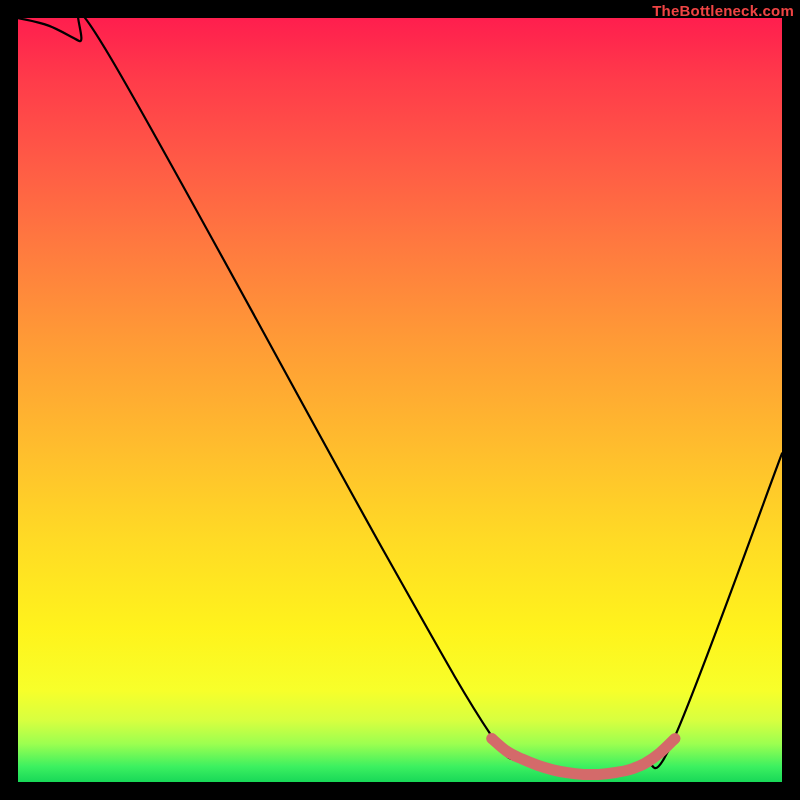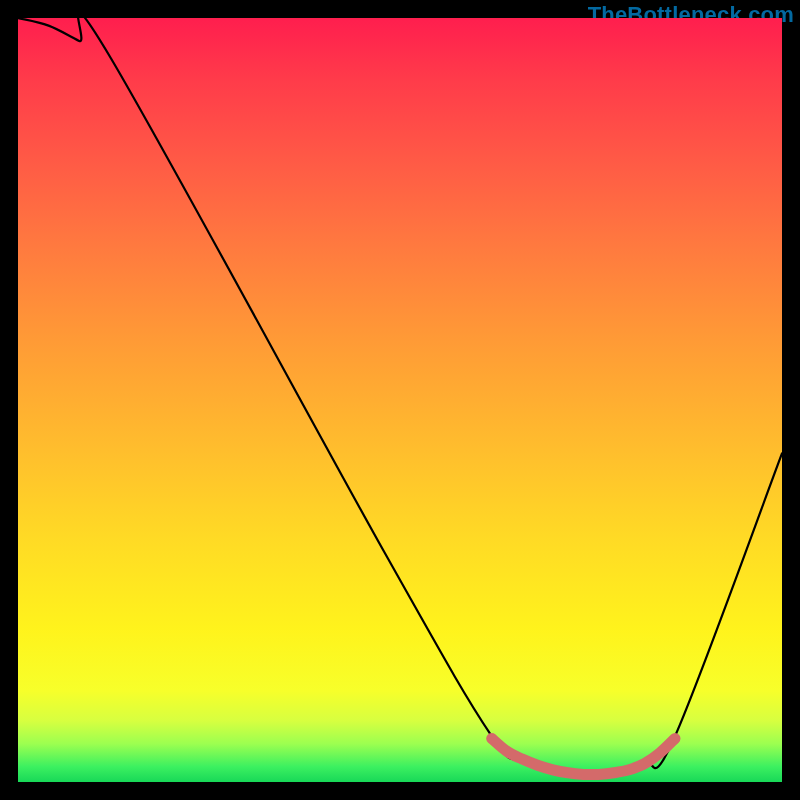--- a/index.html
+++ b/index.html
@@ -39,22 +39,22 @@
       #d7ff40 92%,
       #9cff50 95%,
       #3cf060 98%,
       #18d858 100%
     );
   }
   .attribution {
     position: absolute;
     top: 2px;
     right: 6px;
-    color: #0369a1;
-    font-size: 22px;
+    color: #ef4444;
+    font-size: 15px;
     font-weight: bold;
     letter-spacing: 0.2px;
   }
   svg.curve {
     position: absolute;
     left: 0;
     top: 0;
     width: 764px;
     height: 764px;
     pointer-events: none;

